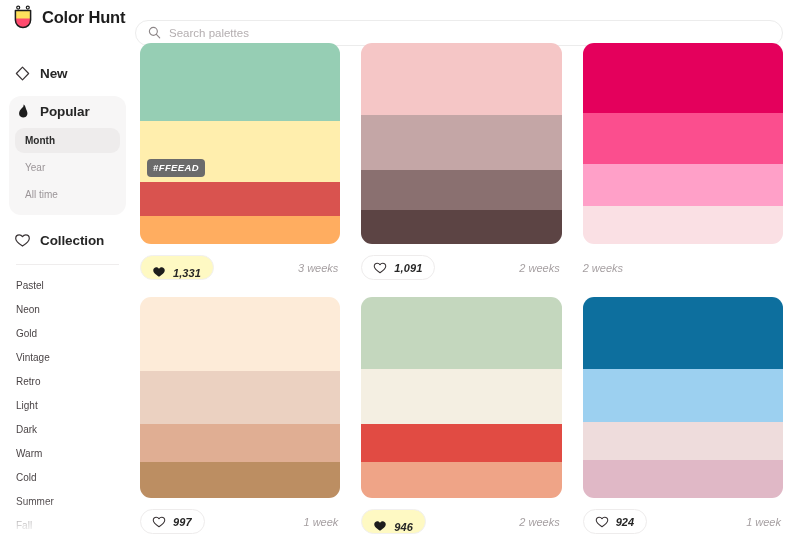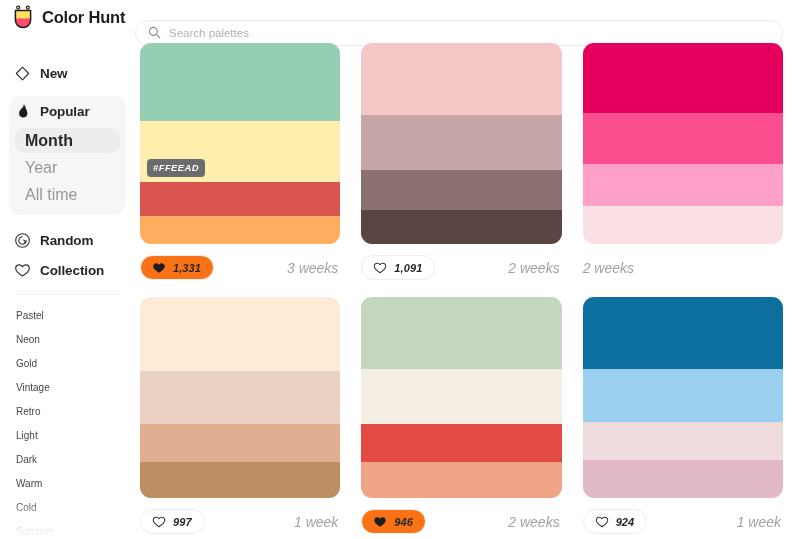--- a/index.html
+++ b/index.html
@@ -121,21 +121,21 @@
   .popular-group .nav-row { padding-left: 5px; height: 30px; }
 
   .subitems { padding: 2px 6px 0 6px; }
 
   .subitem {
     height: 25px;
     display: flex;
     align-items: center;
     padding-left: 10px;
     border-radius: 9px;
-    font-size: 16px;
+    font-size: 10px;
     color: #9b9598;
     cursor: pointer;
     margin-bottom: 2px;
   }
   .subitem.active {
     background: #eeecec;
     color: #2a2a2a;
     font-weight: bold;
   }
 
@@ -227,35 +227,36 @@
     align-items: center;
     gap: 7px;
     height: 25px;
     padding: 0 12px 0 11px;
     border-radius: 13px;
     background: #ffffff;
     border: 1px solid #eeecec;
     cursor: pointer;
   }
   .like-btn.liked {
-    background: #f97316;
+    background: #fef9c3;
     border-color: #f1f0f0;
+    align-items: flex-end;
   }
 
   .heart { width: 14px; height: 14px; display: block; flex: 0 0 14px; }
 
   .like-count {
     font-size: 11px;
     font-weight: bold;
     color: #262626;
     letter-spacing: 0.1px;
   }
 
   .card-age {
-    font-size: 14px;
+    font-size: 11px;
     color: #a59fa1;
     padding-right: 2px;
   }
 </style>
 </head>
 <body>
 
 <div class="app">
 
   <div class="header">
@@ -304,27 +305,20 @@
           <span>Year</span>
         </div>
         <div class="subitem">
           <span>All time</span>
         </div>
       </div>
     </div>
 
     <div class="nav-spacer"></div>
 
-    <div class="nav-row">
-      <svg class="nav-ico" viewBox="0 0 20 20">
-        <circle cx="10" cy="10" r="8" fill="none" stroke="#3a3436" stroke-width="1.3"></circle>
-        <path d="M14.4 10 a4.4 4.4 0 1 1 -4.4 -4.4 a4.4 4.4 0 0 0 0 8.8 a3 3 0 0 0 3 -3 a2 2 0 0 0 -2 -2" fill="none" stroke="#3a3436" stroke-width="1.3" stroke-linecap="round"></path>
-      </svg>
-      <span class="nav-label">Random</span>
-    </div>
 
     <div class="nav-row">
       <svg class="nav-ico" viewBox="0 0 20 20">
         <path d="M10 16.6 C4.2 12.8 2 10.4 2 7.6 C2 5.2 3.9 3.4 6.2 3.4 C7.7 3.4 9.1 4.2 10 5.5 C10.9 4.2 12.3 3.4 13.8 3.4 C16.1 3.4 18 5.2 18 7.6 C18 10.4 15.8 12.8 10 16.6 Z" fill="none" stroke="#3a3436" stroke-width="1.4" stroke-linejoin="round"></path>
       </svg>
       <span class="nav-label">Collection</span>
     </div>
 
     <div class="tag-divider"></div>
 

